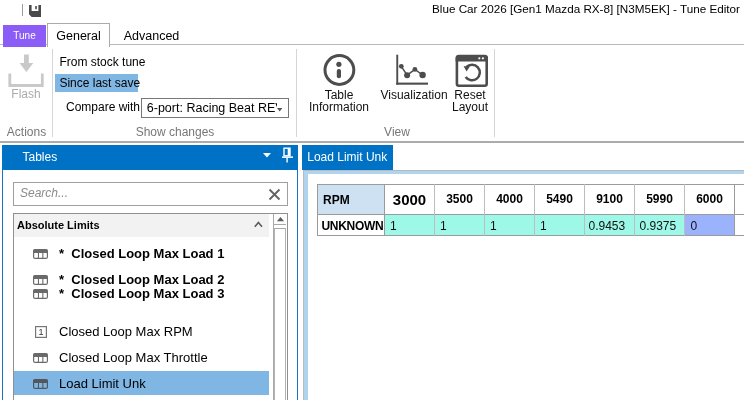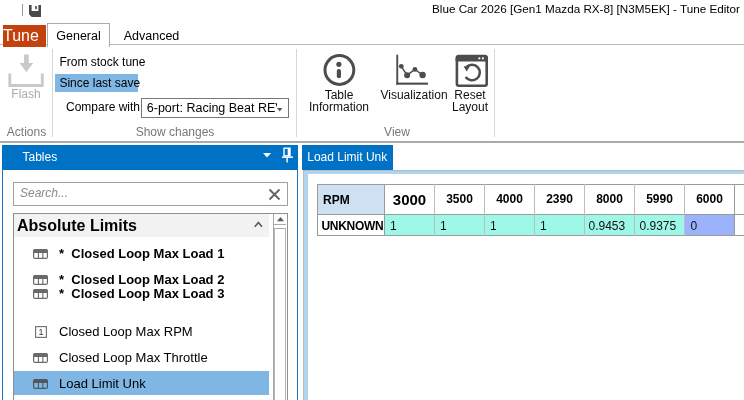--- a/index.html
+++ b/index.html
@@ -14,21 +14,21 @@
 <div id="stage">
 
   <div class="abs" style="left:22px;top:4px;width:1px;height:12px;background:#9a9a9a;"></div>
   <svg class="abs" style="left:29px;top:5px;" width="12" height="12" viewBox="0 0 12 12">
     <path fill="#4a4a4a" d="M0,0 h2.6 v6 h6.8 v-6 h2.6 v12 h-9.3 l-2.7,-2.7 z"></path>
     <rect fill="#4a4a4a" x="6.2" y="1" width="1.6" height="3.2"></rect>
   </svg>
   <div class="abs" style="left:432px;top:2px;font-size:11.7px;line-height:14px;color:#000;white-space:nowrap;">Blue Car 2026 [Gen1 Mazda RX-8] [N3M5EK] - Tune Editor</div>
 
   <div class="abs" style="left:0;top:43.5px;width:744px;height:1.2px;background:#b8b8b8;"></div>
-  <div class="abs" style="left:3px;top:25px;width:43px;height:22px;background:#c2410c;color:#fff;font-size:16px;line-height:22px;">Tune</div>
+  <div class="abs" style="left:3px;top:25px;width:43px;height:22px;background:#8b5cf6;color:#fff;font-size:10px;line-height:22px;text-align:center;">Tune</div>
   <div class="abs" style="left:47px;top:22.5px;width:63px;height:24.5px;background:#fff;border:1px solid #ababab;border-bottom:none;box-sizing:border-box;font-size:12.5px;line-height:24px;text-align:center;color:#000;">General</div>
   <div class="abs" style="left:111px;top:22.5px;width:81px;height:24.5px;font-size:12.5px;line-height:26px;text-align:center;color:#000;">Advanced</div>
 
   <div class="abs" style="left:0;top:141px;width:744px;height:2px;background:#ababab;"></div>
 
   <div class="abs" style="left:52px;top:49px;width:1px;height:88px;background:#d6d6d6;"></div>
   <div class="abs" style="left:296px;top:49px;width:1px;height:88px;background:#d6d6d6;"></div>
   <div class="abs" style="left:494px;top:49px;width:1px;height:88px;background:#d6d6d6;"></div>
 
   <svg class="abs" style="left:8px;top:53px;" width="36" height="35" viewBox="0 0 36 35">
@@ -94,21 +94,21 @@
 
   <div class="abs" style="left:13px;top:181.5px;width:274.5px;height:24.5px;border:1px solid #9f9f9f;box-sizing:border-box;background:#fff;"></div>
   <div class="abs" style="left:20px;top:186px;font-size:12px;font-style:italic;color:#8a8a8a;">Search...</div>
   <svg class="abs" style="left:267.5px;top:187.5px;" width="13" height="13">
     <path d="M1.5,1.5 L11.5,11.5 M11.5,1.5 L1.5,11.5" stroke="#636363" stroke-width="1.8"></path>
   </svg>
 
   <div class="abs" style="left:12.5px;top:212.5px;width:275px;height:188px;border:1px solid #909090;border-bottom:none;box-sizing:border-box;background:#fff;"></div>
 
   <div class="abs" style="left:13.5px;top:213.5px;width:255px;height:23px;background:#f2f2f2;"></div>
-  <div class="abs" style="left:17px;top:213.5px;height:23px;line-height:23px;font-size:16px;font-weight:bold;color:#000;">Absolute Limits</div>
+  <div class="abs" style="left:17px;top:213.5px;height:23px;line-height:23px;font-size:11px;font-weight:bold;color:#000;">Absolute Limits</div>
   <svg class="abs" style="left:254px;top:221px;" width="9" height="7">
       <polyline points="0.8,5.8 4.4,1.5 8,5.8" fill="none" stroke="#5a5a5a" stroke-width="1.6"></polyline>
     </svg>
 
   <div class="abs" style="left:13.5px;top:240.5px;width:255px;height:26px;">
     <svg class="abs" style="left:19px;top:8px;" width="15" height="10" viewBox="0 0 15 10">
         <rect x="0.6" y="0.6" width="13.8" height="8.8" rx="1.5" fill="none" stroke="#6a6a6a" stroke-width="1.2"></rect>
         <rect x="0.6" y="0.6" width="13.8" height="3.4" fill="#6a6a6a"></rect>
         <rect x="4.9" y="1" width="1.1" height="8" fill="#6a6a6a"></rect>
         <rect x="9.3" y="1" width="1.1" height="8" fill="#6a6a6a"></rect>
@@ -190,22 +190,22 @@
   <div class="abs" style="left:534.4px;top:183.9px;width:1px;height:52.1px;background:#bdbdbd;"></div>
   <div class="abs" style="left:584.4px;top:183.9px;width:1px;height:52.1px;background:#bdbdbd;"></div>
   <div class="abs" style="left:634.4px;top:183.9px;width:1px;height:52.1px;background:#bdbdbd;"></div>
   <div class="abs" style="left:684.4px;top:183.9px;width:1px;height:52.1px;background:#bdbdbd;"></div>
   <div class="abs" style="left:734.4px;top:183.9px;width:1px;height:52.1px;background:#9b9b9b;"></div>
 
   <div class="abs" style="left:323px;top:185.5px;height:29.5px;line-height:29.5px;font-size:12px;font-weight:bold;color:#000;">RPM</div>
   <div class="abs" style="left:385px;top:184.5px;width:49px;height:29.5px;line-height:29.5px;font-size:15px;font-weight:bold;color:#000;text-align:center;">3000</div>
   <div class="abs" style="left:435px;top:184.5px;width:49px;height:29.5px;line-height:29.5px;font-size:12px;font-weight:bold;color:#000;text-align:center;">3500</div>
   <div class="abs" style="left:485px;top:184.5px;width:49px;height:29.5px;line-height:29.5px;font-size:12px;font-weight:bold;color:#000;text-align:center;">4000</div>
-  <div class="abs" style="left:535px;top:184.5px;width:49px;height:29.5px;line-height:29.5px;font-size:12px;font-weight:bold;color:#000;text-align:center;">2390</div>
-  <div class="abs" style="left:585px;top:184.5px;width:49px;height:29.5px;line-height:29.5px;font-size:12px;font-weight:bold;color:#000;text-align:center;">8000</div>
+  <div class="abs" style="left:535px;top:184.5px;width:49px;height:29.5px;line-height:29.5px;font-size:12px;font-weight:bold;color:#000;text-align:center;">5490</div>
+  <div class="abs" style="left:585px;top:184.5px;width:49px;height:29.5px;line-height:29.5px;font-size:12px;font-weight:bold;color:#000;text-align:center;">9100</div>
   <div class="abs" style="left:635px;top:184.5px;width:49px;height:29.5px;line-height:29.5px;font-size:12px;font-weight:bold;color:#000;text-align:center;">5990</div>
   <div class="abs" style="left:685px;top:184.5px;width:49px;height:36px;line-height:29.5px;font-size:12px;font-weight:bold;color:#000;text-align:center;">6000</div>
 
   <div class="abs" style="left:321.5px;top:215.9px;height:20px;line-height:20px;font-size:12px;font-weight:bold;letter-spacing:-0.3px;color:#000;">UNKNOWN</div>
   <div class="abs" style="left:390px;top:215.9px;height:20px;line-height:20px;font-size:12px;color:#111;">1</div>
   <div class="abs" style="left:440px;top:215.9px;height:20px;line-height:20px;font-size:12px;color:#111;">1</div>
   <div class="abs" style="left:490px;top:215.9px;height:20px;line-height:20px;font-size:12px;color:#111;">1</div>
   <div class="abs" style="left:540px;top:215.9px;height:20px;line-height:20px;font-size:12px;color:#111;">1</div>
   <div class="abs" style="left:588.5px;top:215.9px;height:20px;line-height:20px;font-size:12px;color:#111;">0.9453</div>
   <div class="abs" style="left:639.5px;top:215.9px;height:20px;line-height:20px;font-size:12px;color:#111;">0.9375</div>

